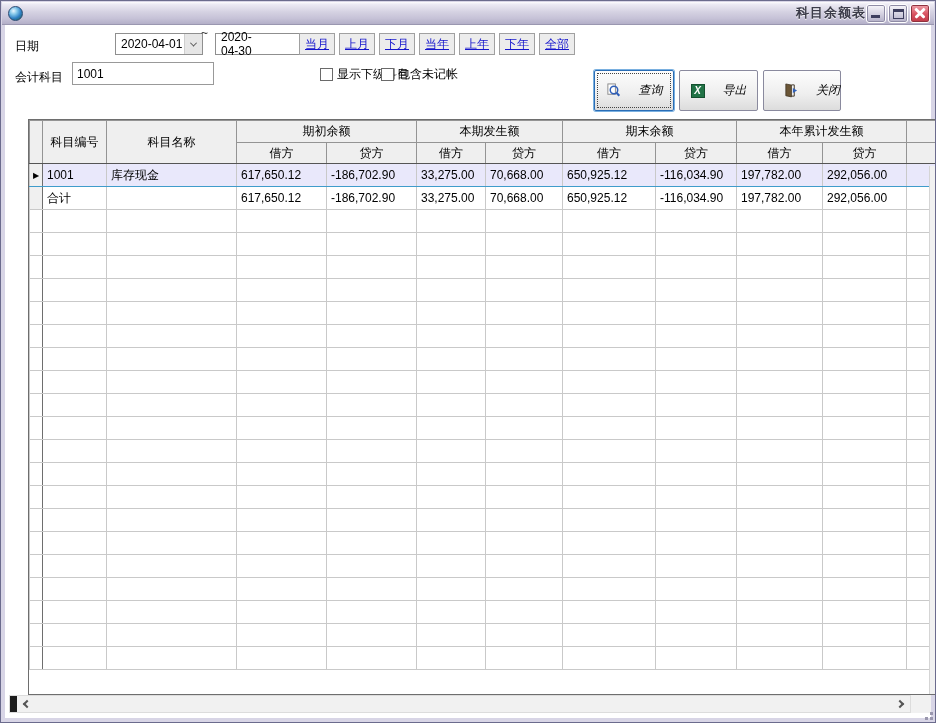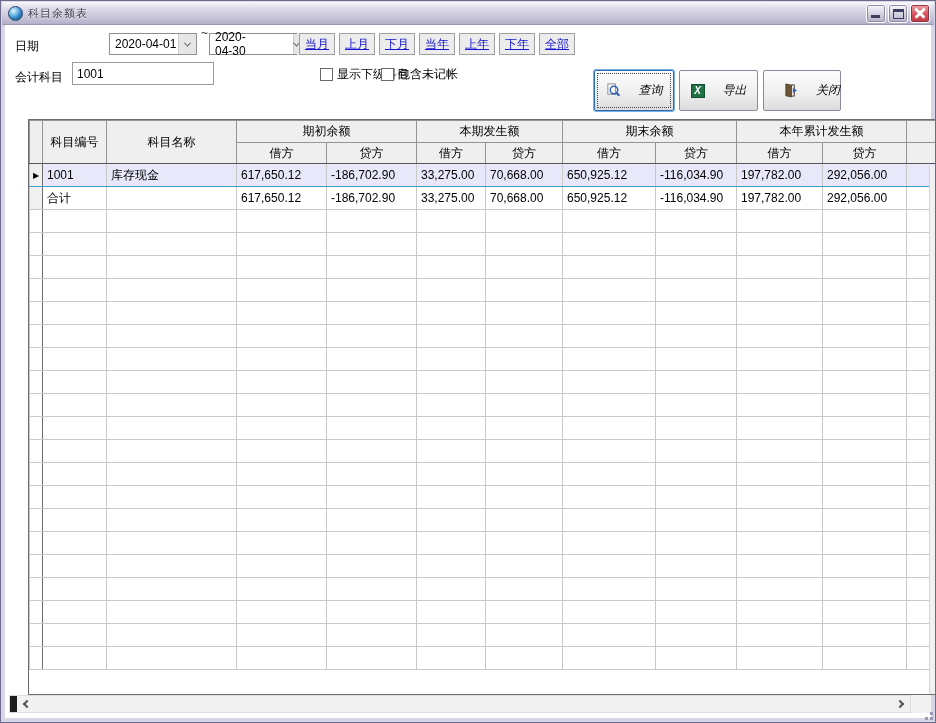--- a/index.html
+++ b/index.html
@@ -9,43 +9,43 @@
   .window{ position:relative; width:936px; height:723px;
     background:#d8d5e6; border:1px solid #6b6b8d; overflow:hidden; }
 
   
   .titlebar{ position:absolute; left:1px; right:1px; top:1px; height:23px;
     background:linear-gradient(#fdfdfe 0%, #eceaf4 10%, #d5d2e2 45%, #c6c2d7 75%, #b3afc8 100%);
     display:flex; align-items:center; padding:0 4px; border-bottom:1px solid #9a97b0;}
   .app-icon{ width:15px; height:15px; border-radius:50%; margin:0 5px 0 2px; flex:0 0 auto;
     background:radial-gradient(circle at 35% 30%, #e8f6ff 0%, #7fc4e8 30%, #2e7fc4 60%, #1d5d36 100%);
     border:1px solid #2a4a72;}
-  .title-text{ font-size:11px; font-weight:normal; color:#3c3c4a; text-shadow:0 1px 0 rgba(255,255,255,.8);
-    letter-spacing:1px; flex:1 1 auto; }
+  .title-text{ font-size:13px; font-weight:bold; color:#3c3c4a; text-shadow:0 1px 0 rgba(255,255,255,.8);
+    letter-spacing:1px; flex:1 1 auto;text-align:right; }
   .win-btns{ display:flex; gap:2px; }
   .wbtn{ width:20px; height:19px; border-radius:3px; border:1px solid #fff;
     background:linear-gradient(#f8f7fb, #cfccdd 60%, #b4b0c8);
     box-shadow:inset 0 0 0 1px #8f8ca6; position:relative; cursor:pointer;}
   .wbtn.close{ background:linear-gradient(#efa3ab, #d8515f 55%, #c03a48); box-shadow:inset 0 0 0 1px #8f3340;}
   .glyph-min{ position:absolute; left:4px; bottom:4px; width:9px; height:3px; background:#3e3e5e;}
   .glyph-max{ position:absolute; left:4px; top:4px; width:11px; height:10px;
     border:1px solid #3e3e5e; border-top-width:3px; background:transparent;}
   .glyph-x::before,.glyph-x::after{ content:""; position:absolute; left:50%; top:50%;
     width:13px; height:2.6px; background:#fff; border-radius:1px;}
   .glyph-x::before{ transform:translate(-50%,-50%) rotate(45deg); }
   .glyph-x::after{ transform:translate(-50%,-50%) rotate(-45deg); }
 
   
   .client{ position:absolute; left:4px; right:4px; top:24px; bottom:4px; background:#fff; }
 
   .lbl{ position:absolute; font-size:12px; color:#000000; }
 
   
   .combo{ position:absolute; top:8px; width:88px; height:22px; background:#fff;
-    border:1px solid #8f8f8f; display:flex; align-items:center; cursor:pointer;}
+    border:1px solid #8f8f8f; display:flex; align-items:center; cursor:pointer;margin-left:6px;}
   .combo .combo-val{ flex:1; font-size:12px; padding-left:5px; }
   .combo .combo-btn{ width:18px; height:100%; background:#e6e6e6; border-left:1px solid #cfcfcf;
     display:flex; align-items:center; justify-content:center;}
   .chev{ display:inline-block; width:6px; height:6px; border-right:2px solid #555; border-bottom:2px solid #555;}
   .chev.down{ transform:rotate(45deg) translate(-1px,-1px); }
   .chev.up{ transform:rotate(-135deg); }
   .chev.left{ transform:rotate(135deg); }
   .chev.right{ transform:rotate(-45deg); }
   .combo .chev{ width:5px; height:5px; border-width:1.5px; }
 

